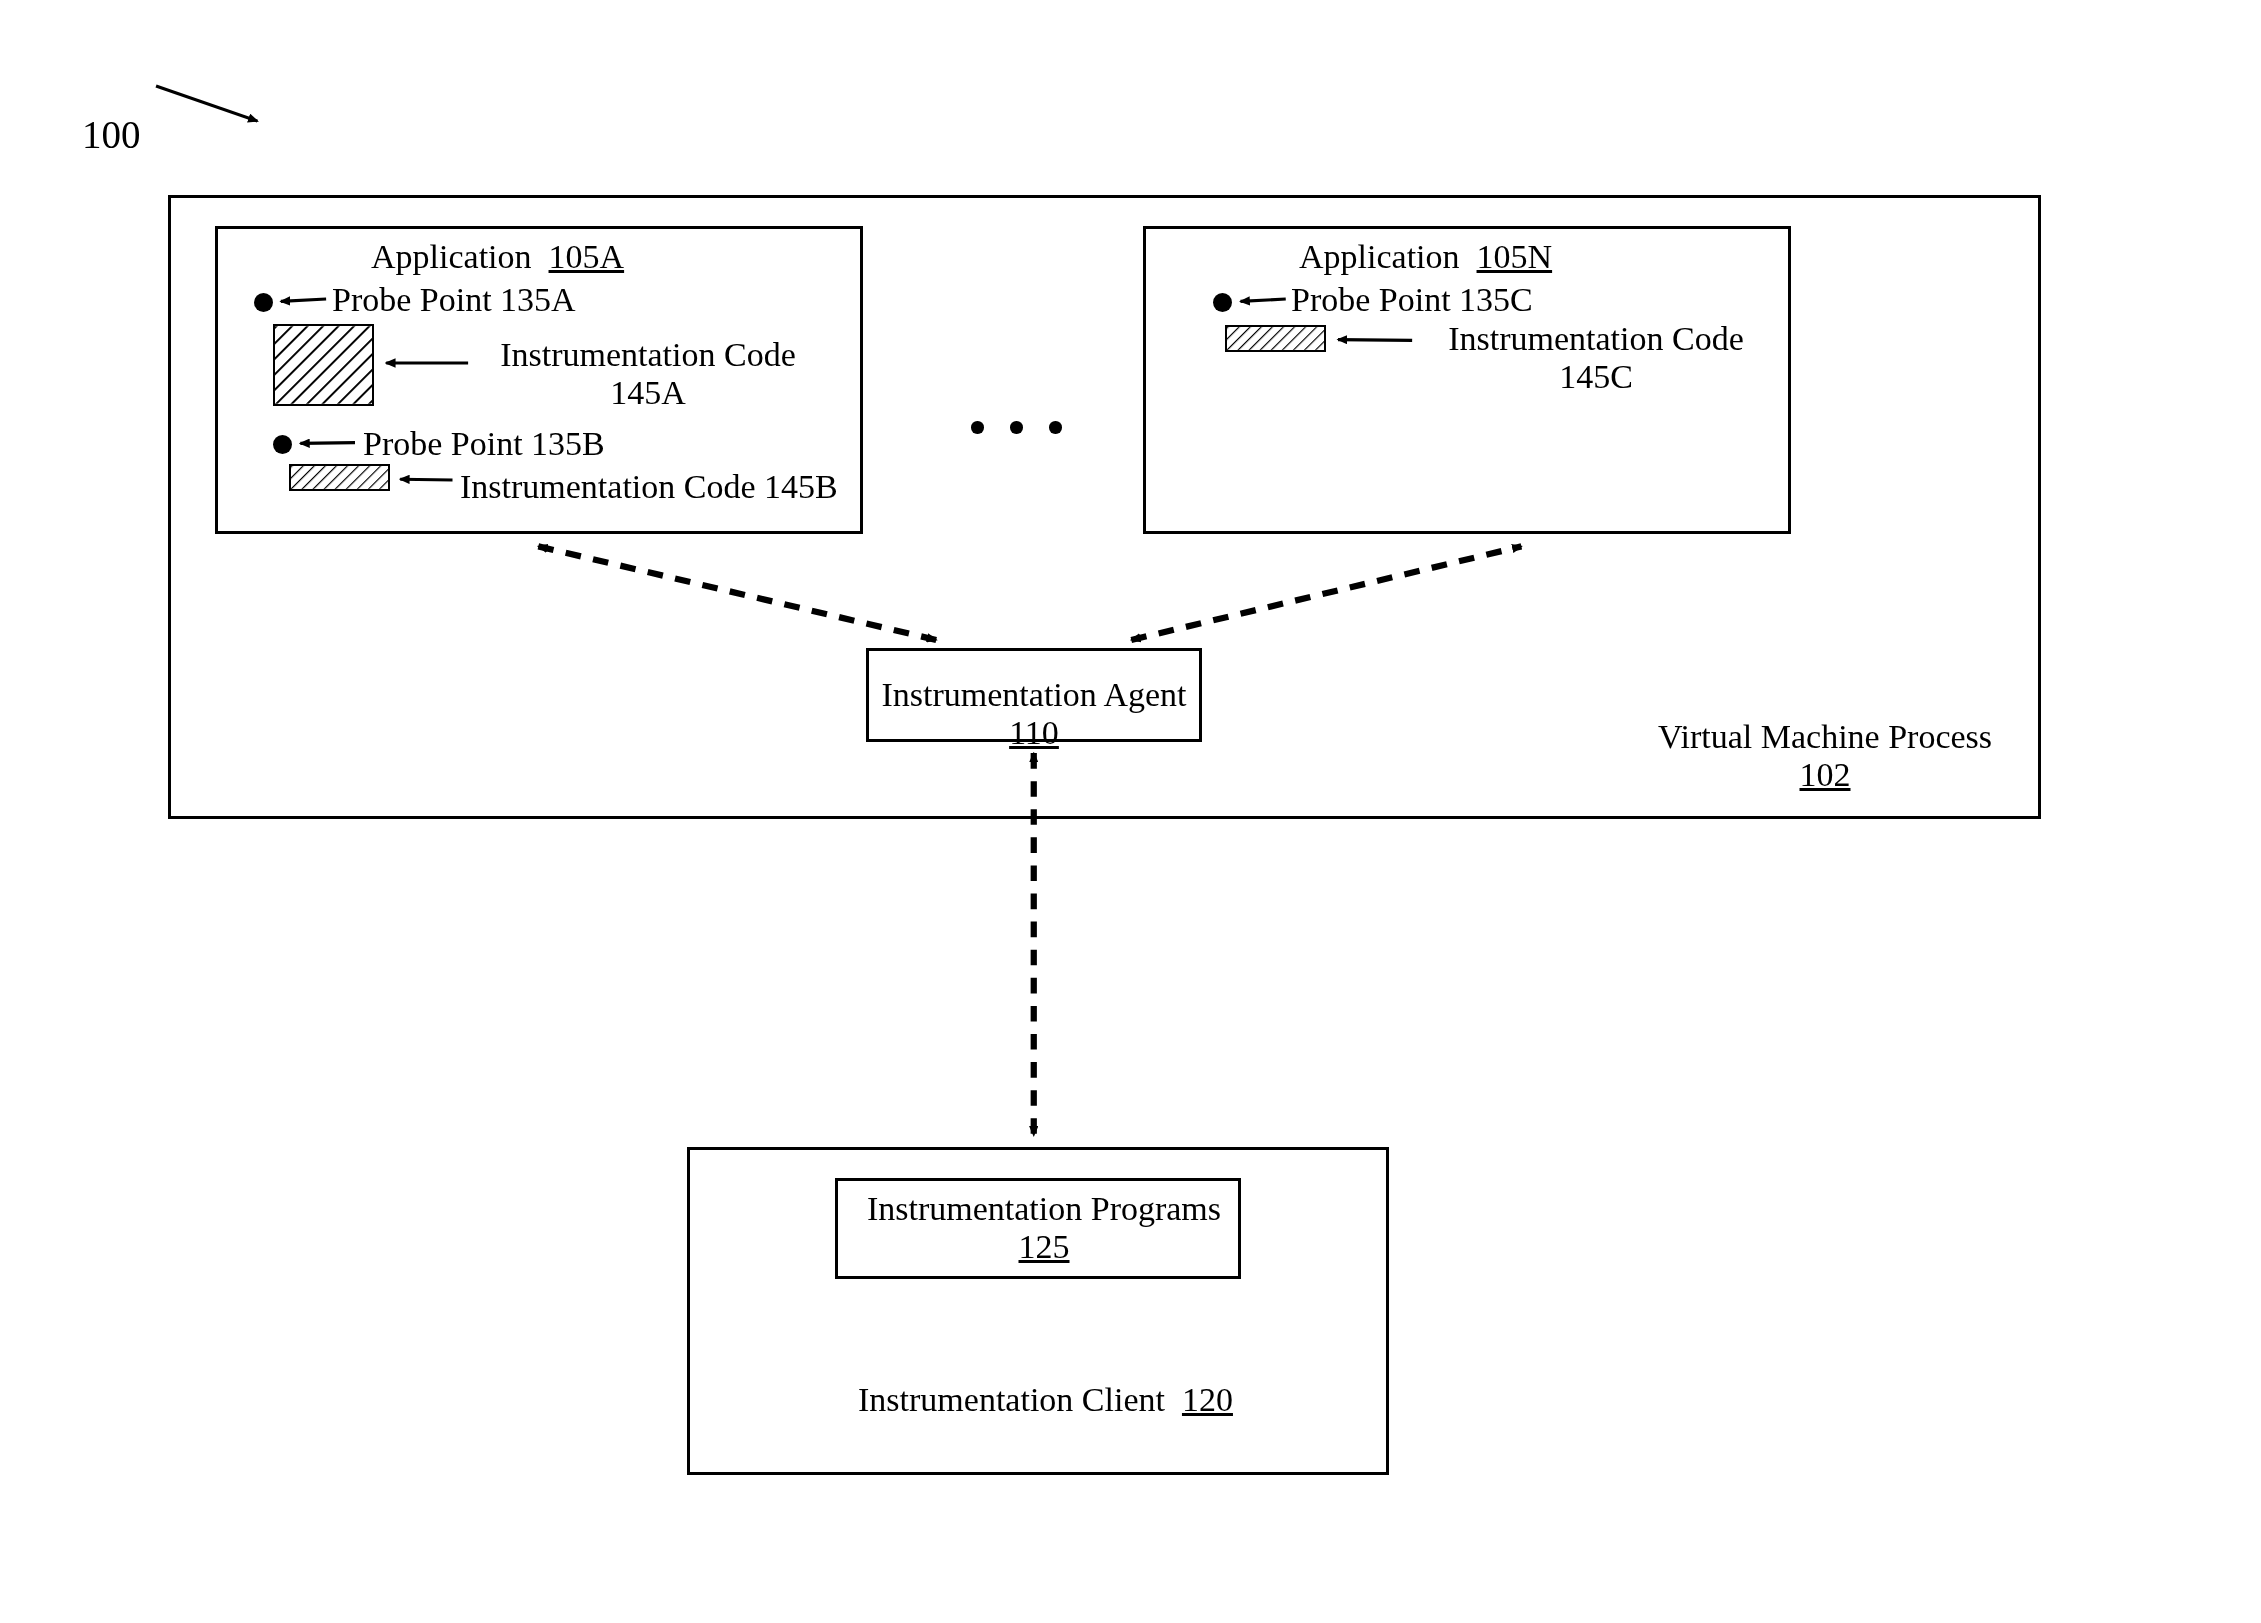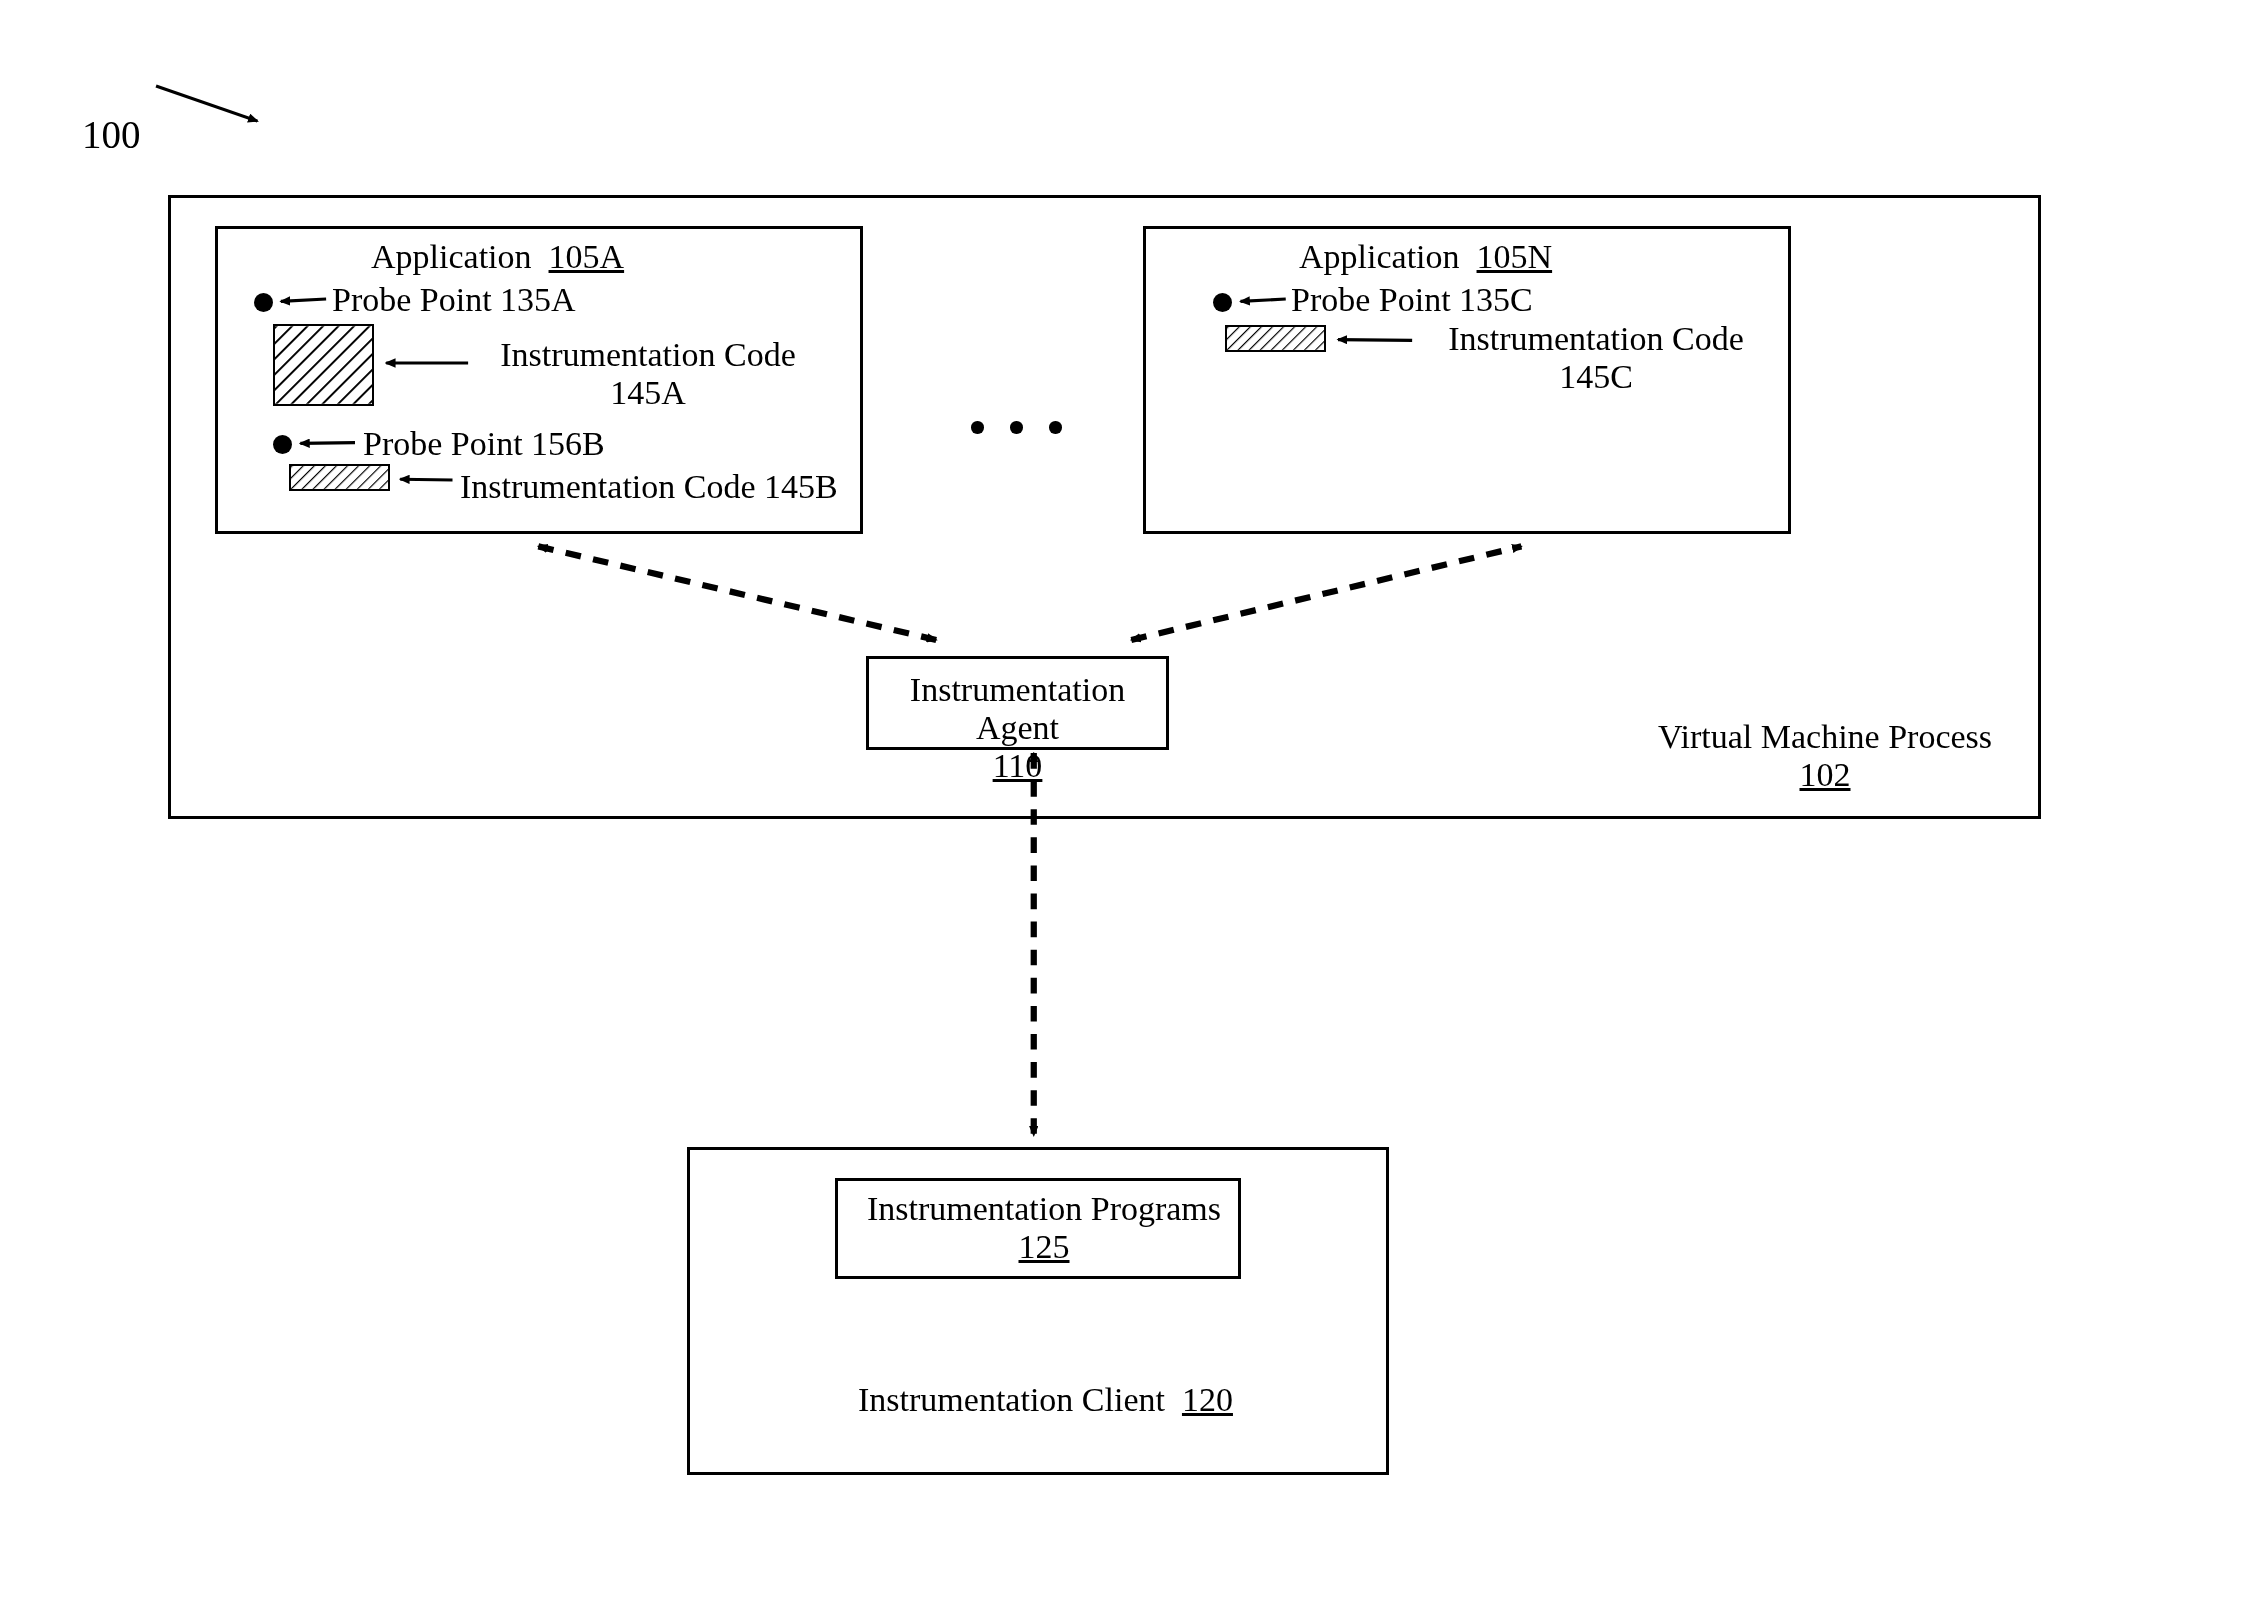--- a/index.html
+++ b/index.html
@@ -110,21 +110,21 @@
     <svg width="100%" height="100%" viewBox="0 0 124 99">
         <rect width="100%" height="100%" fill="url(#hatch-a)"></rect>
       </svg>
   </div>
   <div class="label" style="left:480px; top:336px; white-space:normal; text-align:center; width:336px;">
     <span>Instrumentation Code</span><br>
     <span>145A</span>
   </div>
 
   <div class="probe-dot" style="left:273px; top:435px;"></div>
-  <div class="label" style="left:363px; top:425px;">Probe Point 156B</div>
+  <div class="label" style="left:363px; top:425px;">Probe Point 135B</div>
 
   <div class="inst-code-rect" style="left:289px; top:464px; width:101px; height:27px;">
     <svg width="100%" height="100%" viewBox="0 0 124 29">
         <rect width="100%" height="100%" fill="url(#hatch-b)"></rect>
       </svg>
   </div>
   <div class="label" style="left:460px; top:468px;">Instrumentation Code 145B</div>
 
   <div class="ellipsis-dot" style="left:971px; top:421px;"></div>
   <div class="ellipsis-dot" style="left:1010px; top:421px;"></div>
@@ -143,21 +143,21 @@
   <div class="inst-code-rect" style="left:1225px; top:325px; width:101px; height:27px;">
     <svg width="100%" height="100%" viewBox="0 0 124 29">
         <rect width="100%" height="100%" fill="url(#hatch-b)"></rect>
       </svg>
   </div>
   <div class="label" style="left:1428px; top:320px; white-space:normal; text-align:center; width:336px;">
     <span>Instrumentation Code</span><br>
     <span>145C</span>
   </div>
 
-  <div class="agent-box" style="left:866px; top:648px; width:303px; height:94px; text-align:center; padding-top:12px;margin-top:8px;">
+  <div class="agent-box" style="left:866px; top:648px; width:336px; height:94px; text-align:center; padding-top:25px;">
     <div style="font-size:34px;">
       <span>Instrumentation Agent</span><br>
       <span class="num-underline">110</span>
     </div>
   </div>
 
   <div class="client-box" style="left:687px; top:1147px; width:702px; height:328px;"></div>
 
   <div class="programs-box" style="left:835px; top:1178px; width:406px; height:101px; text-align:center; padding-top:9.4px;">
     <div style="font-size:34px;padding-left:12px;">

